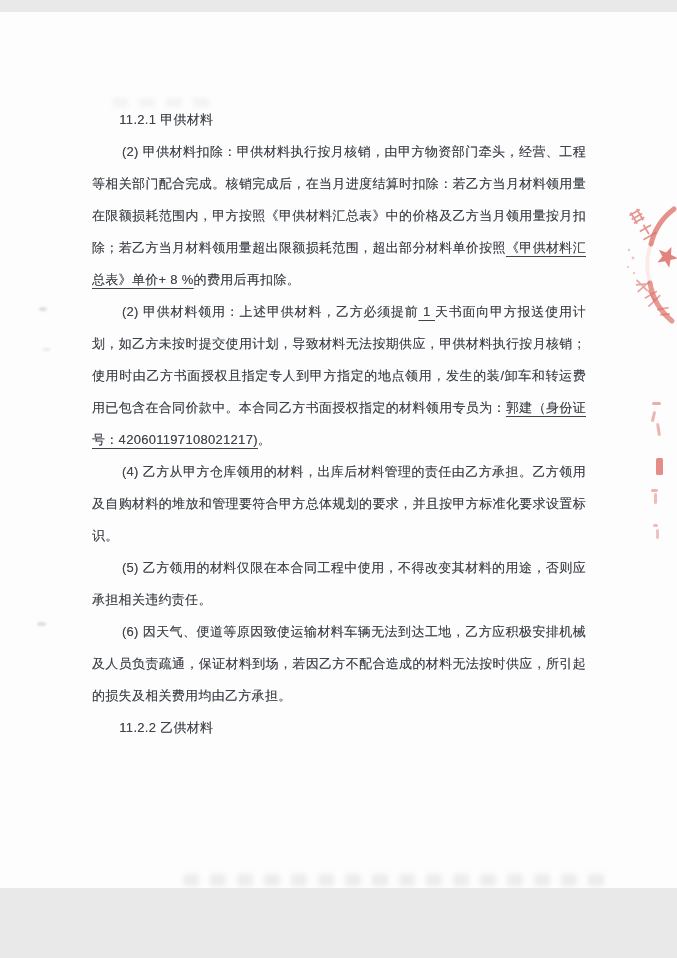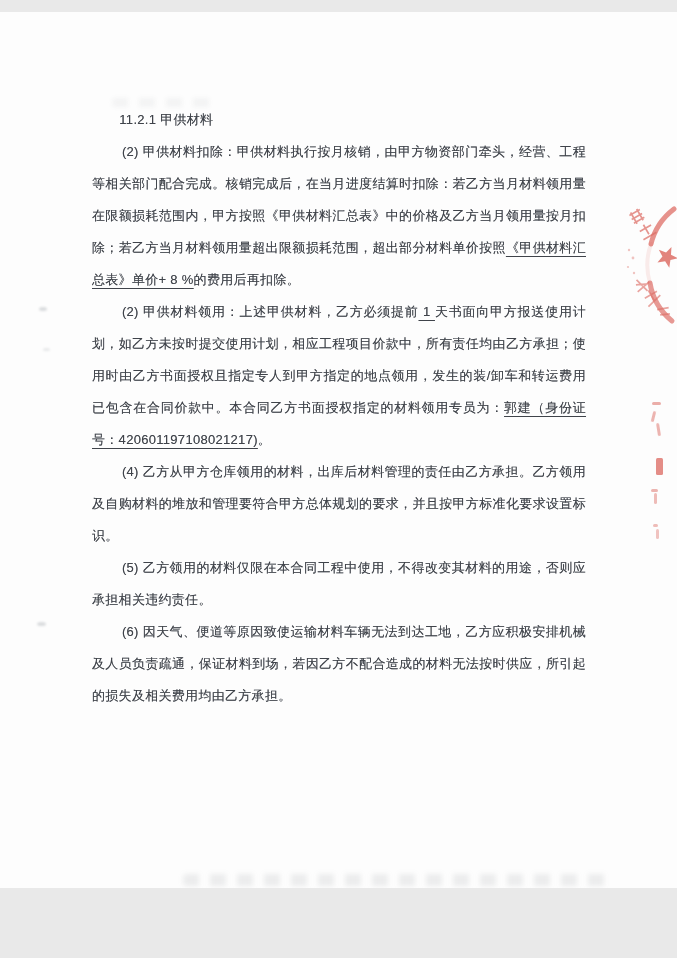--- a/index.html
+++ b/index.html
@@ -40,24 +40,25 @@
   }
 </style>
 </head>
 <body>
 
 <div class="page">
 
   <div class="doc">
       <p class="heading"><span>11.2.1 甲供材料</span></p>
       <p class="paragraph"><span>(2) 甲供材料扣除：甲供材料执行按月核销，由甲方物资部门牵头，经营、工程等相关部门配合完成。核销完成后，在当月进度结算时扣除：若乙方当月材料领用量在限额损耗范围内，甲方按照《甲供材料汇总表》中的价格及乙方当月领用量按月扣除；若乙方当月材料领用量超出限额损耗范围，超出部分材料单价按照</span><span class="u">《甲供材料汇总表》单价+ 8 %</span><span>的费用后再扣除。</span></p>
-      <p class="paragraph"><span>(2) 甲供材料领用：上述甲供材料，乙方必须提前</span><span class="u"> 1 </span><span>天书面向甲方报送使用计划，如乙方未按时提交使用计划，相应工程项目价款中，所有责任均由乙方承担；使用时由乙方书面授权且指定专人到甲方指定的地点领用，发生的装/卸车和转运费用已包含在合同价款中。本合同乙方书面授权指定的材料领用专员为：</span><span class="u">郭建（身份证号：420601197108021217)</span><span>。</span></p>
+      <p class="paragraph"><span>(2) 甲供材料领用：上述甲供材料，乙方必须提前</span><span class="u"> 1 </span><span>天书面向甲方报送使用计划，如乙方未按时提交使用计划，导致材料无法按期供应，甲供材料执行按月核销；使用时由乙方书面授权且指定专人到甲方指定的地点领用，发生的装/卸车和转运费用已包含在合同价款中。本合同乙方书面授权指定的材料领用专员为：</span><span class="u">郭建（身份证号：420601197108021217)</span><span>。</span></p>
       <p class="paragraph"><span>(4) 乙方从甲方仓库领用的材料，出库后材料管理的责任由乙方承担。乙方领用及自购材料的堆放和管理要符合甲方总体规划的要求，并且按甲方标准化要求设置标识。</span></p>
       <p class="paragraph"><span>(5) 乙方领用的材料仅限在本合同工程中使用，不得改变其材料的用途，否则应承担相关违约责任。</span></p>
       <p class="paragraph"><span>(6) 因天气、便道等原因致使运输材料车辆无法到达工地，乙方应积极安排机械及人员负责疏通，保证材料到场，若因乙方不配合造成的材料无法按时供应，所引起的损失及相关费用均由乙方承担。</span></p>
+      <p class="heading"><span>11.2.2 乙供材料</span></p>
     </div>
 
   <svg class="seal" viewBox="0 0 62 165" aria-hidden="true">
     <g stroke="var(--seal-color,#dd6e66)" fill="none" stroke-linecap="round">
       <path d="M 59 27 A 62 62 0 0 0 36 62" stroke-width="5" opacity="0.75"></path>
       <path d="M 36 62 A 62 62 0 0 0 35 101" stroke-width="4" opacity="0.12"></path>
       <path d="M 35 101 A 62 62 0 0 0 57 139" stroke-width="5" opacity="0.7"></path>
     </g>
 
     <path d="M52 64 L54.7 71.28 L62.46 71.6 L56.37 76.42 L58.47 83.9 L52 79.6 L45.53 83.9 L47.63 76.42 L41.54 71.6 L49.3 71.28 Z" fill="var(--seal-color,#dd6e66)" opacity="0.85" transform="rotate(24 52 75)"></path>

